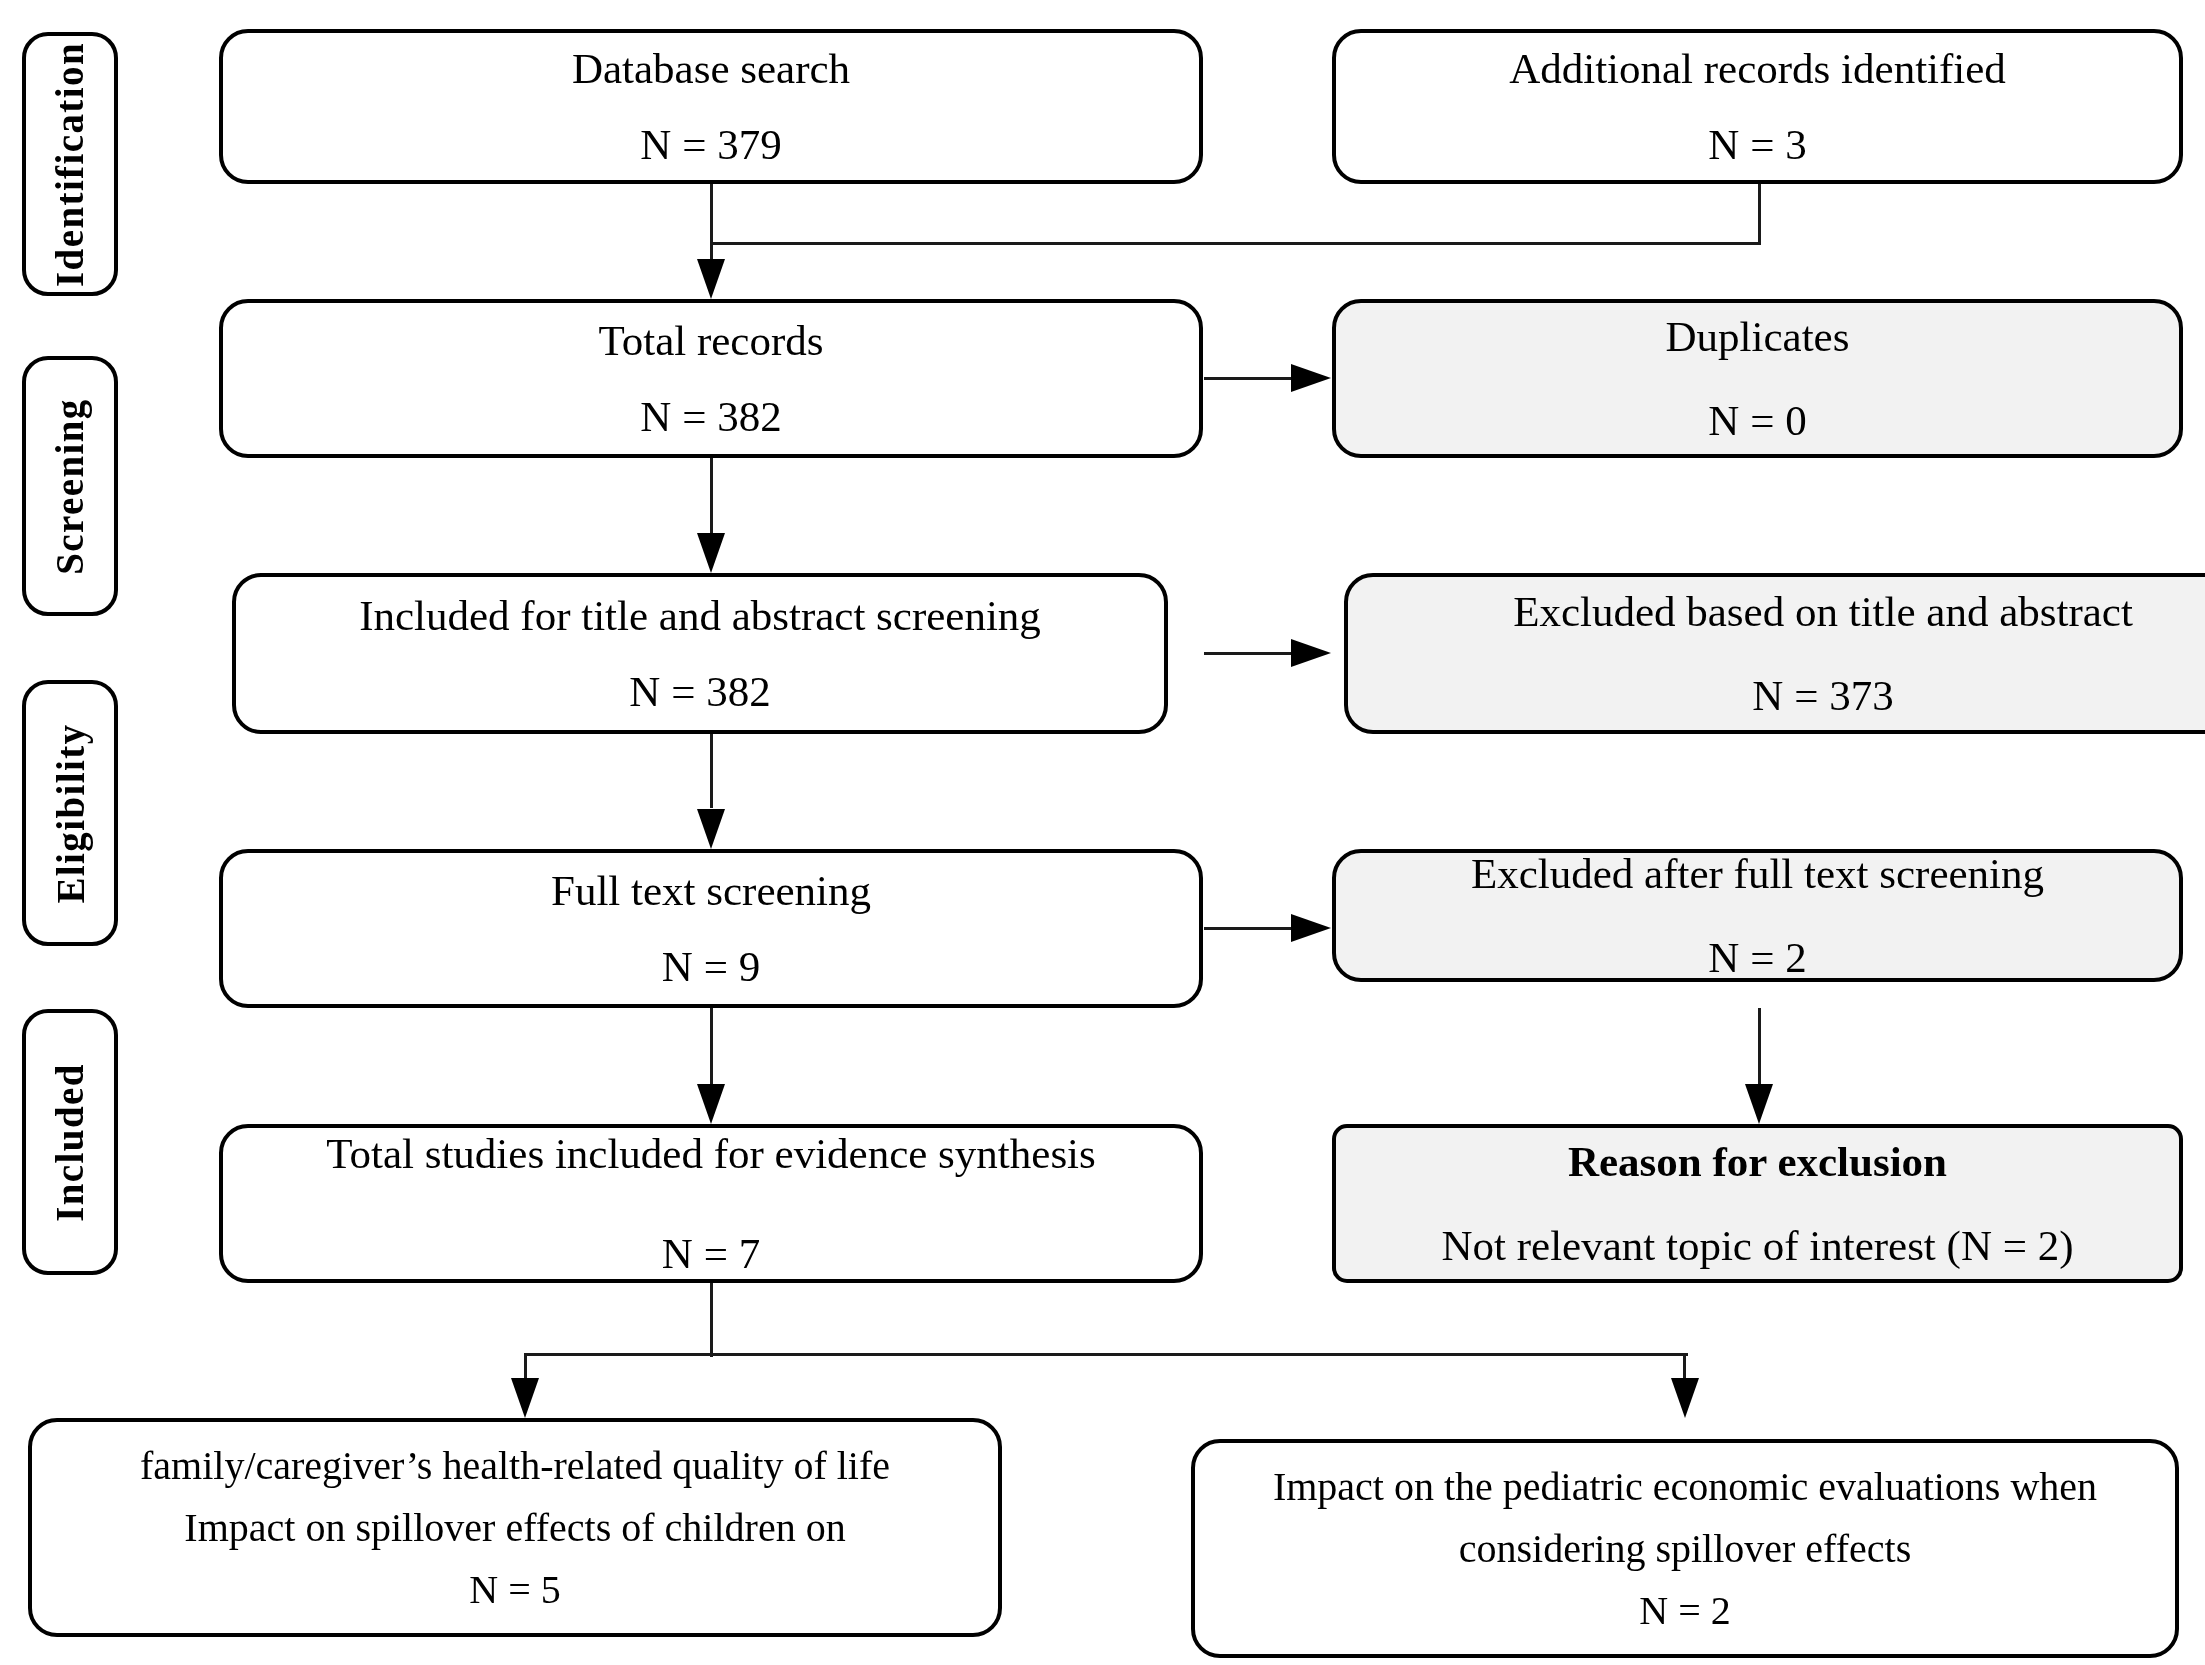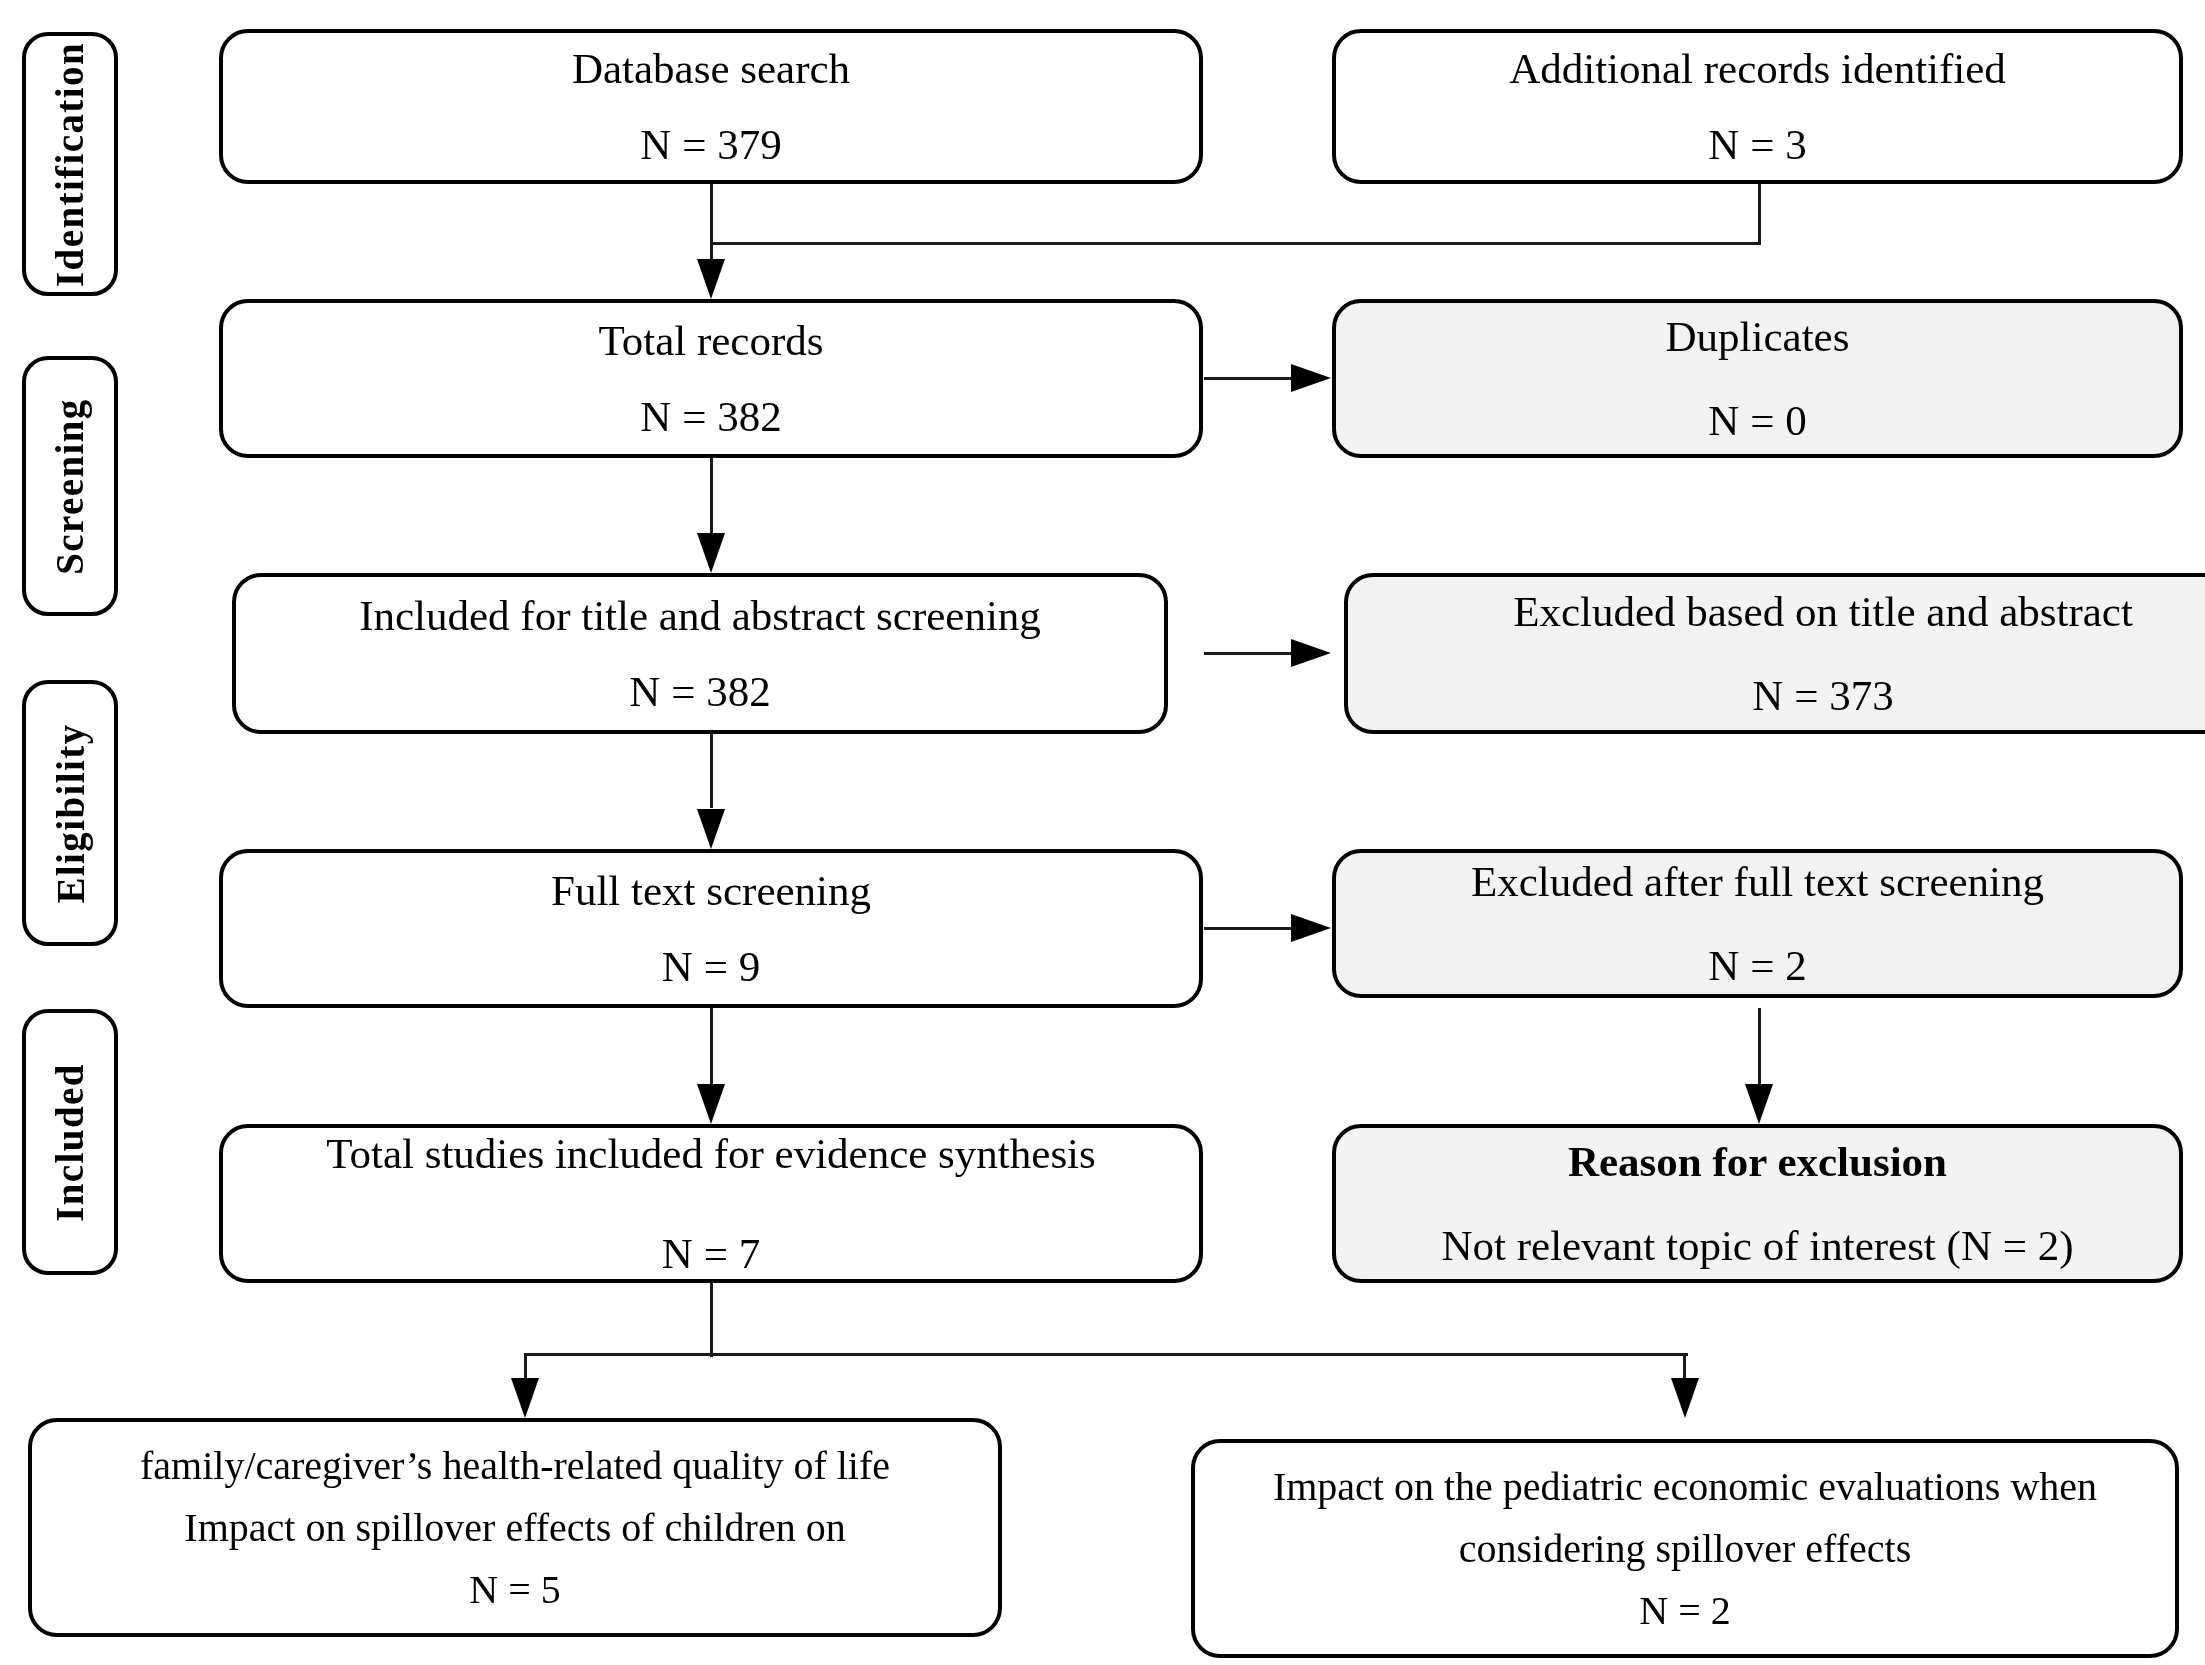--- a/index.html
+++ b/index.html
@@ -94,23 +94,23 @@
   #stage-included       { left: 21.6px;  top: 1009px; width: 96px; height: 266px; }
 
   
   #b-db     { left: 219px;  top: 29px;   width: 984px; height: 155px; }
   #b-add    { left: 1332px; top: 29px;   width: 851px; height: 155px; }
   #b-total  { left: 219px;  top: 299px;  width: 984px; height: 159px; }
   #b-dup    { left: 1332px; top: 299px;  width: 851px; height: 159px; }
   #b-tas    { left: 232px;  top: 573px;  width: 936px; height: 161px; }
   #b-eta    { left: 1344px; top: 573px;  width: 958px; height: 161px; }
   #b-fts    { left: 219px;  top: 849px; width: 984px; height: 159px; }
-  #b-efts   { left: 1332px; top: 849px; width: 851px; height: 149px; }
+  #b-efts   { left: 1332px; top: 849px; width: 851px; height: 133px; }
   #b-tsi    { left: 219px;  top: 1124px; width: 984px; height: 159px; gap: 25px; }
-  #b-reason { left: 1332px; top: 1124px; width: 851px; height: 159px; }
+  #b-reason { left: 1332px; top: 1124px; width: 851px; height: 159px; border-radius: 15px; }
   #b-spill  { left: 28px;   top: 1418px; width: 974px; height: 219px; }
   #b-ped    { left: 1191px; top: 1418px; width: 988px; height: 219px; margin-top: 21px; }
 
   
   #v-db-total    { left: 710px;  top: 184px;  height: 76px; }
   #v-add-join    { left: 1758px; top: 184px;  height: 61px;  }
   #h-add-join    { left: 710px;  top: 242px;  width: 1050px; }
   #a-total-top   { left: 697px;  top: 259px; }
 
   #h-total-dup   { left: 1204px; top: 377px;  width: 91px; }

